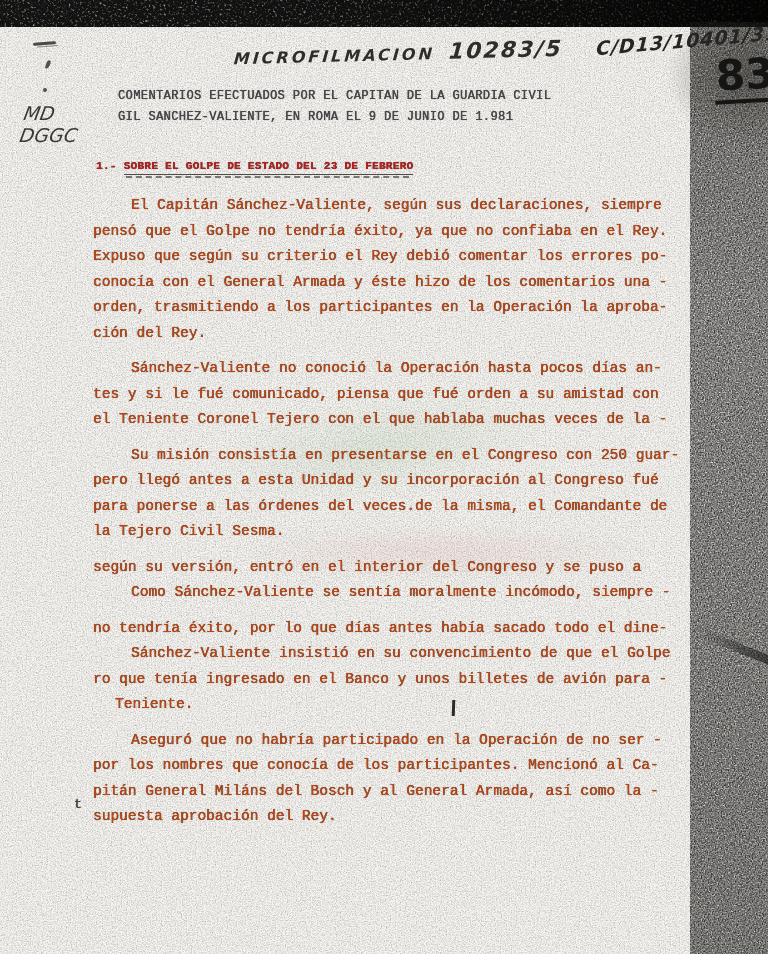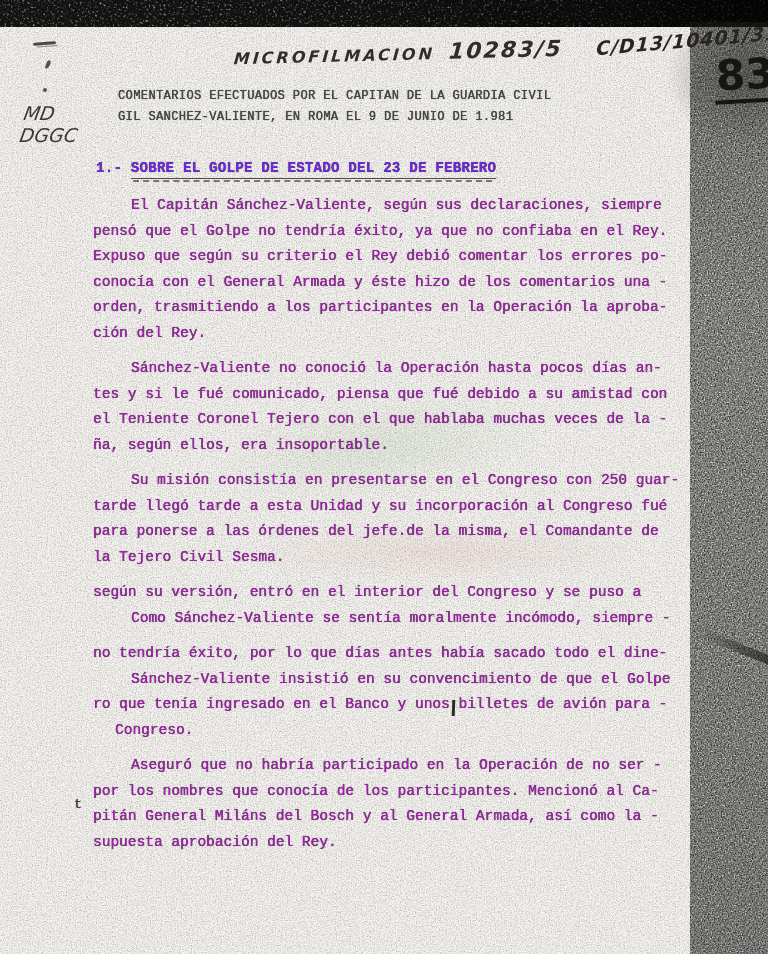--- a/index.html
+++ b/index.html
@@ -57,28 +57,28 @@
     border-bottom:4px solid #151514; padding:0 4px 0 2px;
     transform:rotate(-3deg);
   }
   .initials { left:22px; top:102px; font-size:19px; font-style:italic; transform:skewX(-10deg); line-height:22px; color:#3a3937; }
   .mark { position:absolute; background:#55524e; }
   .mark-squiggle { left:33px; top:42px; width:23px; height:3px; border-radius:2px/60%; transform:rotate(-4deg);
     box-shadow:3px 3px 0 -1px rgba(85,82,78,.6); background:#4c4a46; }
   .mark-comma { left:46px; top:60px; width:4px; height:9px; border-radius:60% 40% 70% 30%; transform:rotate(18deg); }
   .mark-dot { left:43px; top:88px; width:4px; height:4px; border-radius:50%; }
   
-  .typed { color:#a21caf; text-shadow:0 0 .7px rgba(45,44,40,.9), .4px .4px .6px rgba(45,44,40,.4); }
+  .typed { color:#c2410c; text-shadow:0 0 .7px rgba(45,44,40,.9), .4px .4px .6px rgba(45,44,40,.4); }
   .doc-header {
     position:absolute; left:118px; top:86px; width:540px;
     font-size:12px; line-height:21px; letter-spacing:.4px; color:#47464a;
   }
   .section-heading {
     position:absolute; left:96px; top:160px;
-    font-size:14px; letter-spacing:.3px; color:#6d28d9; font-weight:bold;
+    font-size:11px; letter-spacing:.3px; color:#b91c1c; font-weight:bold;
   }
   .u2 { position:relative; border-bottom:1.5px solid rgba(60,59,55,.9); padding-bottom:2px; }
   .u2::after { content:""; position:absolute; left:2px; right:4px; bottom:-4px;
     border-bottom:2px dashed rgba(60,59,55,.65); }
   .body-col {
     position:absolute; left:93px; top:193px; width:596px;
     font-size:14.5px; line-height:25.5px;
   }
   .para { margin-bottom:10px; }
   .ln { display:block; white-space:pre; }
@@ -163,42 +163,41 @@
       <span class="ln first">El Capitán Sánchez-Valiente, según sus declaraciones, siempre</span>
       <span class="ln">pensó que el Golpe no tendría éxito, ya que no confiaba en el Rey.</span>
       <span class="ln">Expuso que según su criterio el Rey debió comentar los errores po-</span>
       <span class="ln">conocía con el General Armada y éste hizo de los comentarios una -</span>
       <span class="ln">orden, trasmitiendo a los participantes en la Operación la aproba-</span>
       <span class="ln">ción del Rey.</span>
     </p>
 
     <p class="para">
       <span class="ln first">Sánchez-Valiente no conoció la Operación hasta pocos días an-</span>
-      <span class="ln">tes y si le fué comunicado, piensa que fué debido a su amistad con</span>
+      <span class="ln">tes y si le fué comunicado, piensa que fué orden a su amistad con</span>
       <span class="ln">el Teniente Coronel Tejero con el que hablaba muchas veces de la -</span>
-      <span class="ln">ña, según ellos, era insoportable.</span>
     </p>
 
     <p class="para">
       <span class="ln first">Su misión consistía en presentarse en el Congreso con 250 guar-</span>
-      <span class="ln">tarde llegó tarde a esta Unidad y su incorporación al Congreso fué</span>
-      <span class="ln">para ponerse a las órdenes del jefe.de la misma, el Comandante de</span>
+      <span class="ln">pero llegó antes a esta Unidad y su incorporación al Congreso fué</span>
+      <span class="ln">para ponerse a las órdenes del veces.de la misma, el Comandante de</span>
       <span class="ln">la Tejero Civil Sesma.</span>
     </p>
 
     <p class="para">
       <span class="ln">según su versión, entró en el interior del Congreso y se puso a</span>
       <span class="ln first">Como Sánchez-Valiente se sentía moralmente incómodo, siempre -</span>
     </p>
 
     <p class="para">
       <span class="ln">no tendría éxito, por lo que días antes había sacado todo el dine-</span>
       <span class="ln first">Sánchez-Valiente insistió en su convencimiento de que el Golpe</span>
       <span class="ln">ro que tenía ingresado en el Banco y unos billetes de avión para -</span>
-      <span class="ln pl">Congreso.</span>
+      <span class="ln pl">Teniente.</span>
     </p>
 
     <p class="para">
       <span class="ln first">Aseguró que no habría participado en la Operación de no ser -</span>
       <span class="ln">por los nombres que conocía de los participantes. Mencionó al Ca-</span>
       <span class="ln">pitán General Miláns del Bosch y al General Armada, así como la -</span>
       <span class="ln">supuesta aprobación del Rey.</span>
     </p>
 
   </div>

